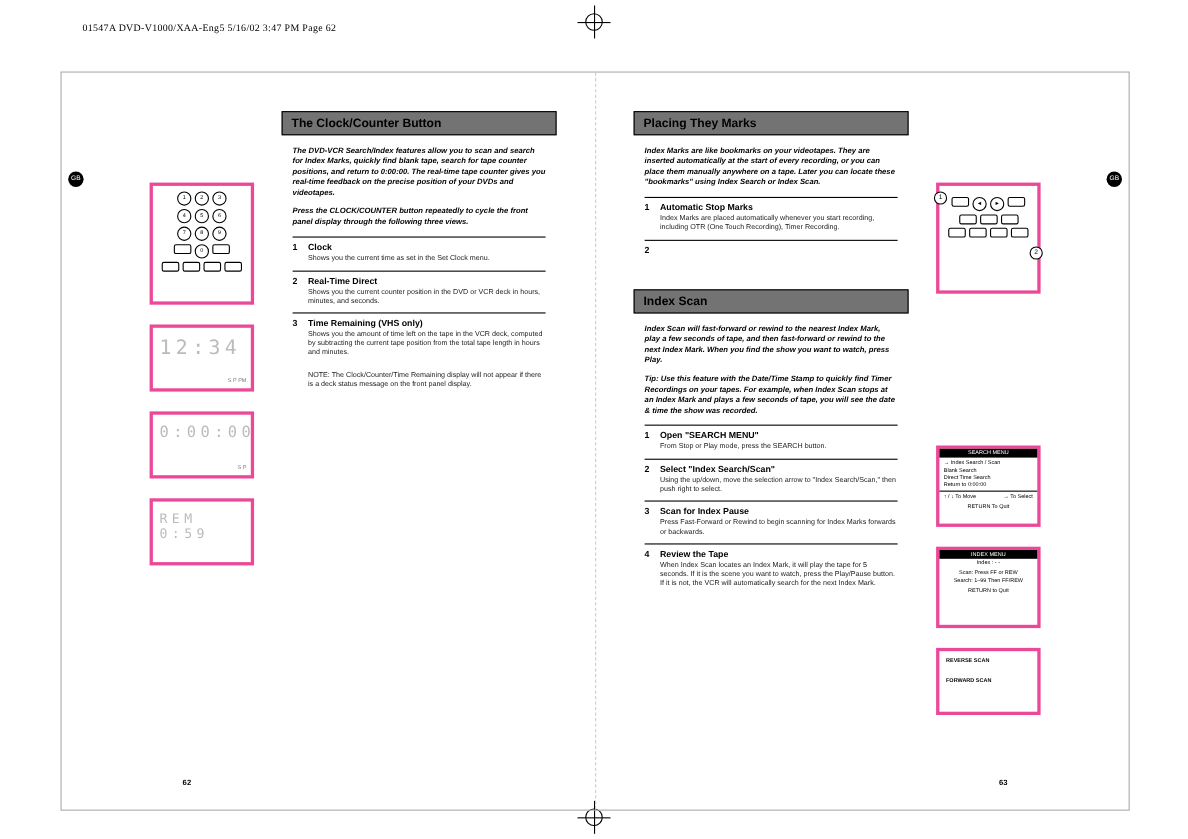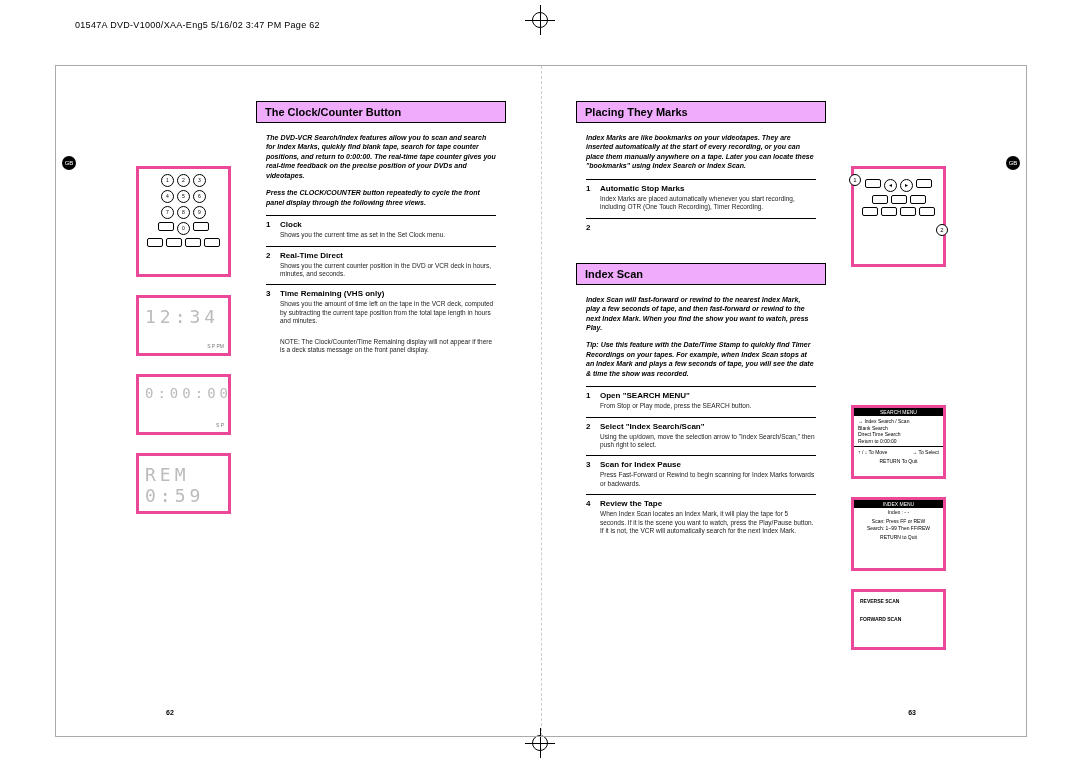--- a/index.html
+++ b/index.html
@@ -10,21 +10,21 @@
     width: 1080px;
     height: 763px;
     position: relative;
     font-size: 7px;
     color: #000;
   }
   .header-line {
     position: absolute;
     top: 20px;
     left: 75px;
-    font-family: Liberation Sans, sans-serif;
+    font-family: Liberation Serif, serif;
     font-size: 9px;
     letter-spacing: 0.3px;
   }
   .crop-mark {
     position: absolute;
     width: 30px;
     height: 30px;
   }
   .crop-mark.top-center { top: 5px; left: 525px; }
   .crop-mark::before, .crop-mark::after {
@@ -118,21 +118,21 @@
   .col-text {
     position: absolute;
     top: 35px;
     width: 250px;
   }
   .page.left .col-text { left: 200px; }
   .page.right .col-text { left: 35px; }
 
   .section-title {
     border: 1px solid #000;
-    background: #f0abfc;
+    background: #737373;
     padding: 4px 8px;
     font-size: 11px;
     font-weight: bold;
     margin-bottom: 10px;
   }
   .intro {
     font-style: italic;
     font-weight: bold;
     font-size: 7px;
     line-height: 1.35;
@@ -219,21 +219,21 @@
       <div class="display-img">
         <div class="display-digits">12:34</div>
         <div class="display-sub">S P
 PM</div>
       </div>
       <div class="display-img">
         <div class="display-digits" style="font-size:14px;">0:00:00</div>
         <div class="display-sub">S P</div>
       </div>
       <div class="display-img">
-        <div class="display-digits" style="font-size:18px;">REM 0:59</div>
+        <div class="display-digits" style="font-size:12px;">REM 0:59</div>
       </div>
     </div>
 
     <div class="col-text">
       <div class="section-title">The Clock/Counter Button</div>
       <div class="intro">The DVD-VCR Search/Index features allow you to scan and search for Index Marks, quickly find blank tape, search for tape counter positions, and return to 0:00:00. The real-time tape counter gives you real-time feedback on the precise position of your DVDs and videotapes.</div>
       <div class="intro">Press the CLOCK/COUNTER button repeatedly to cycle the front panel display through the following three views.</div>
 
       <div class="step-row">
         <div class="step-num">1</div>

